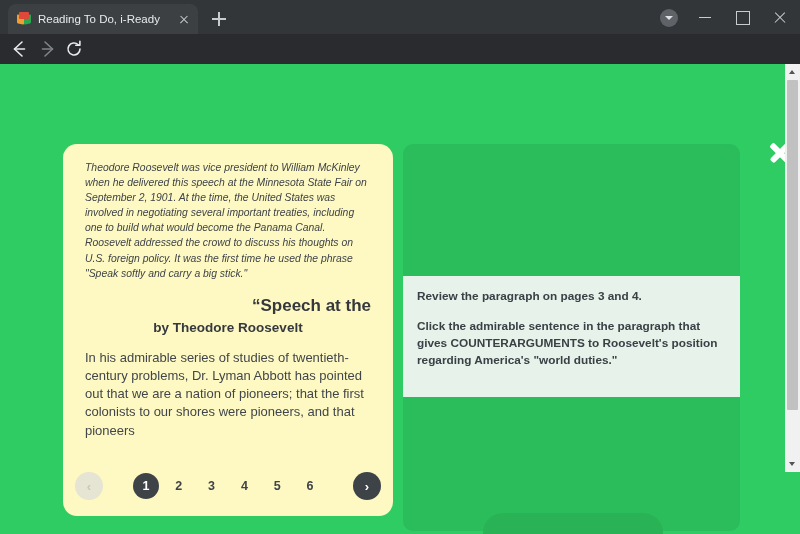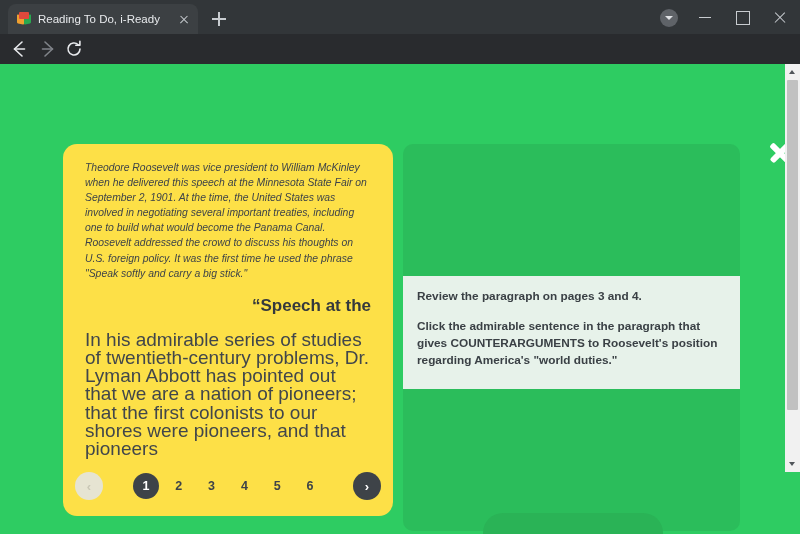--- a/index.html
+++ b/index.html
@@ -176,37 +176,37 @@
   .close-x::before, .close-x::after {
     content: ""; position: absolute; left: 2px; top: 11.5px;
     width: 24px; height: 5.5px; background: #ffffff; border-radius: 2px;
   }
   .close-x::before { transform: rotate(45deg); }
   .close-x::after { transform: rotate(-45deg); }
 
   
   .reader-card {
     position: absolute; left: 63px; top: 80px; width: 330px; height: 372px;
-    background: #fde047; border-radius: 14px;
+    background: #fef9c3; border-radius: 14px;
     padding: 16px 22px 0 22px;
   }
   .intro {
     font-style: italic; font-size: 10.4px; line-height: 15.1px;
     color: #3e4348;
   }
   .story-title {
     text-align: right; font-size: 17px; font-weight: bold;
     line-height: 22px; color: #35393d; margin-top: 14px;
   }
   .byline {
     text-align: center; font-size: 13.5px; font-weight: bold;
     color: #35393d; margin-top: 3px;
   }
   .body-par {
-    font-size: 19px; line-height: 18.2px; color: #41464b; margin-top: 14px;
+    font-size: 13px; line-height: 18.2px; color: #41464b; margin-top: 14px;
   }
 
   
   .pager {
     position: absolute; left: 0; bottom: 10px; width: 330px; height: 34px;
   }
   .pg-prev, .pg-next {
     position: absolute; top: 0; width: 28px; height: 28px;
     border-radius: 50%; display: flex; align-items: center;
     justify-content: center; font-size: 13px; font-weight: bold;
@@ -224,21 +224,21 @@
   }
   .pg-num.active { background: #3e4348; color: #ffffff; }
 
   
   .work-panel {
     position: absolute; left: 403px; top: 80px; width: 337px; height: 387px;
     background: #2bbd5b; border-radius: 10px;
   }
   .instruction {
     position: absolute; left: 0; top: 132px; width: 337px;
-    background: #e7f2ea; padding: 12px 14px 20px 14px;
+    background: #e7f2ea; padding: 12px 14px 28px 14px;
   }
   .instruction p {
     font-size: 11.8px; line-height: 17px; color: #3a4045; font-weight: bold;
   }
   .instruction p + p { margin-top: 13px; }
   .panel-blob {
     position: absolute; left: 80px; bottom: -22px; width: 180px; height: 40px;
     background: #2ab356; border-radius: 22px;
   }
 </style>
@@ -320,20 +320,21 @@
       </span>
   </div>
 
   <div class="viewport">
 
     <div class="reader-card">
       <p class="intro">Theodore Roosevelt was vice president to William McKinley when he delivered this speech at the Minnesota State Fair on September 2, 1901. At the time, the United States was involved in negotiating several important treaties, including one to build what would become the Panama Canal. Roosevelt addressed the crowd to discuss his thoughts on U.S. foreign policy. It was the first time he used the phrase "Speak softly and carry a big stick."</p>
       <div class="story-title">
         <div>“Speech at the</div>
       </div>
+      <div class="byline">by Theodore Roosevelt</div>
       <p class="body-par">In his admirable series of studies of twentieth-century problems, Dr. Lyman Abbott has pointed out that we are a nation of pioneers; that the first colonists to our shores were pioneers, and that pioneers</p>
 
       <div class="pager">
         <div class="pg-prev">‹</div>
         <div class="pg-nums">
           <span class="pg-num active">1</span>
           <span class="pg-num">2</span>
           <span class="pg-num">3</span>
           <span class="pg-num">4</span>
           <span class="pg-num">5</span>

